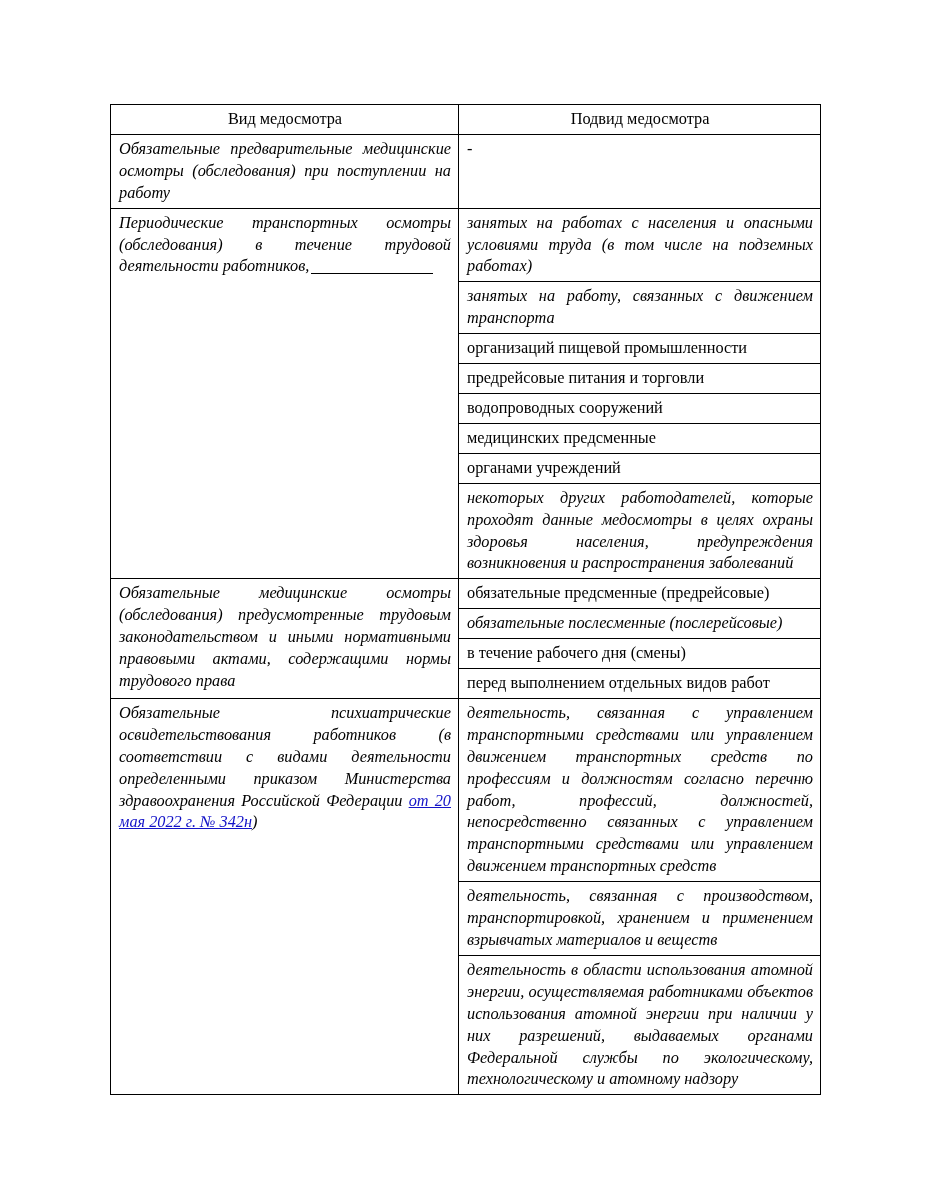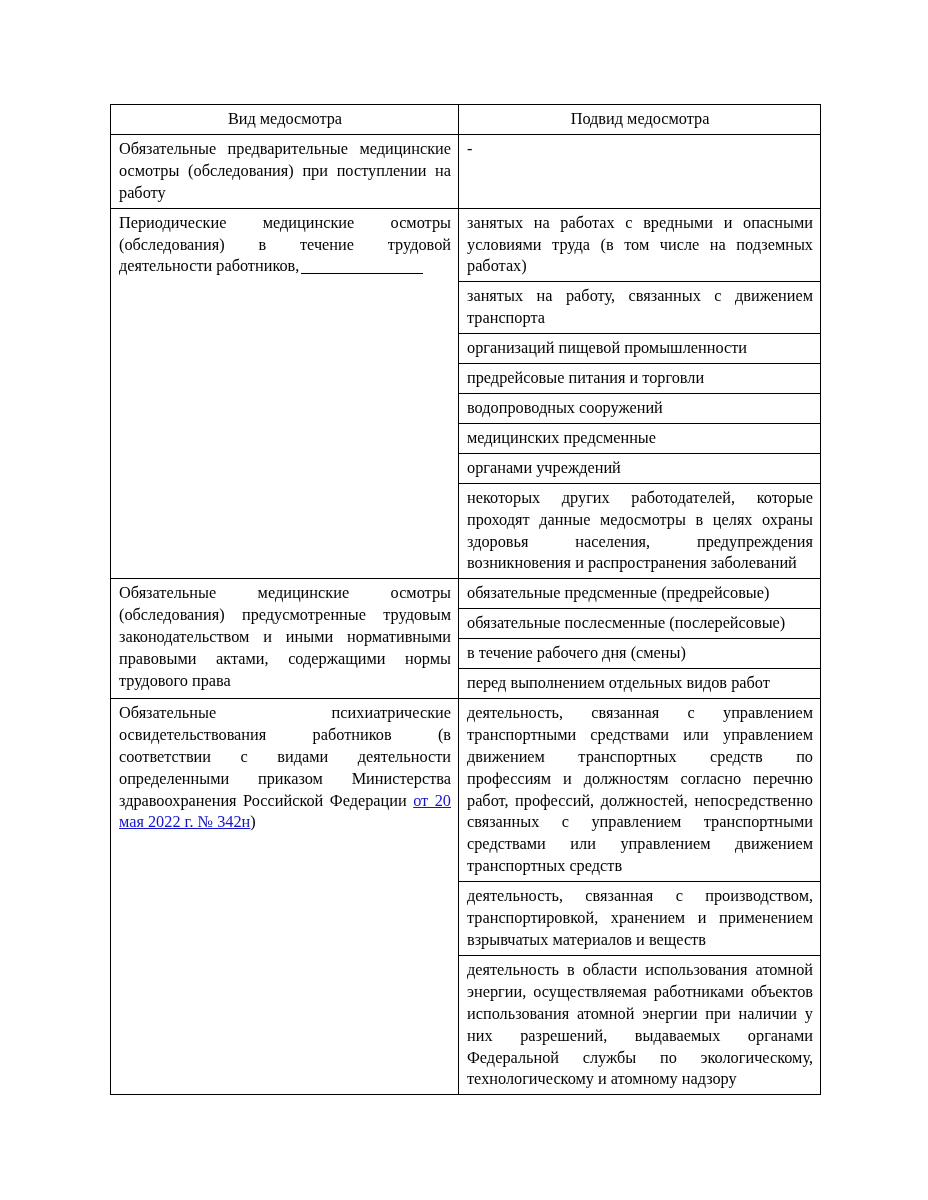--- a/index.html
+++ b/index.html
@@ -53,20 +53,21 @@
     hyphens: none;
   }
   td.kind-cell.plain,
   td.sub-cell.plain {
     text-align: left;
   }
   
   .just {
     text-align: justify;
     text-align-last: left;
+    font-style: italic;
   }
   .blank-line {
     display: inline-block;
     width: 122px;
     border-bottom: 1.4px solid #000;
     vertical-align: -3px;
     margin-left: 2px;
   }
   a.doc-link,
   .doc-link {
@@ -101,24 +102,24 @@
         <td class="kind-cell" rowspan="1">
           <div class="just">Обязательные предварительные медицинские осмотры (обследования) при поступлении на работу</div>
         </td>
         <td class="sub-cell plain dash-cell">
           <div>-</div>
         </td>
       </tr>
 
       <tr>
         <td class="kind-cell" rowspan="8">
-          <div class="just"><span>Периодические медицинские осмотры (обследования) в течение трудовой деятельности работников,</span><span class="blank-line"></span></div>
-        </td>
-        <td class="sub-cell">
-          <div class="just">занятых на работах с вредными и опасными условиями труда (в том числе на подземных работах)</div>
+          <div class="just"><span>Периодические транспортных осмотры (обследования) в течение трудовой деятельности работников,</span><span class="blank-line"></span></div>
+        </td>
+        <td class="sub-cell">
+          <div class="just">занятых на работах с населения и опасными условиями труда (в том числе на подземных работах)</div>
         </td>
       </tr>
       <tr>
         <td class="sub-cell">
           <div class="just">занятых на работу, связанных с движением транспорта</div>
         </td>
       </tr>
       <tr>
         <td class="sub-cell plain">
           <div>организаций пищевой промышленности</div>

